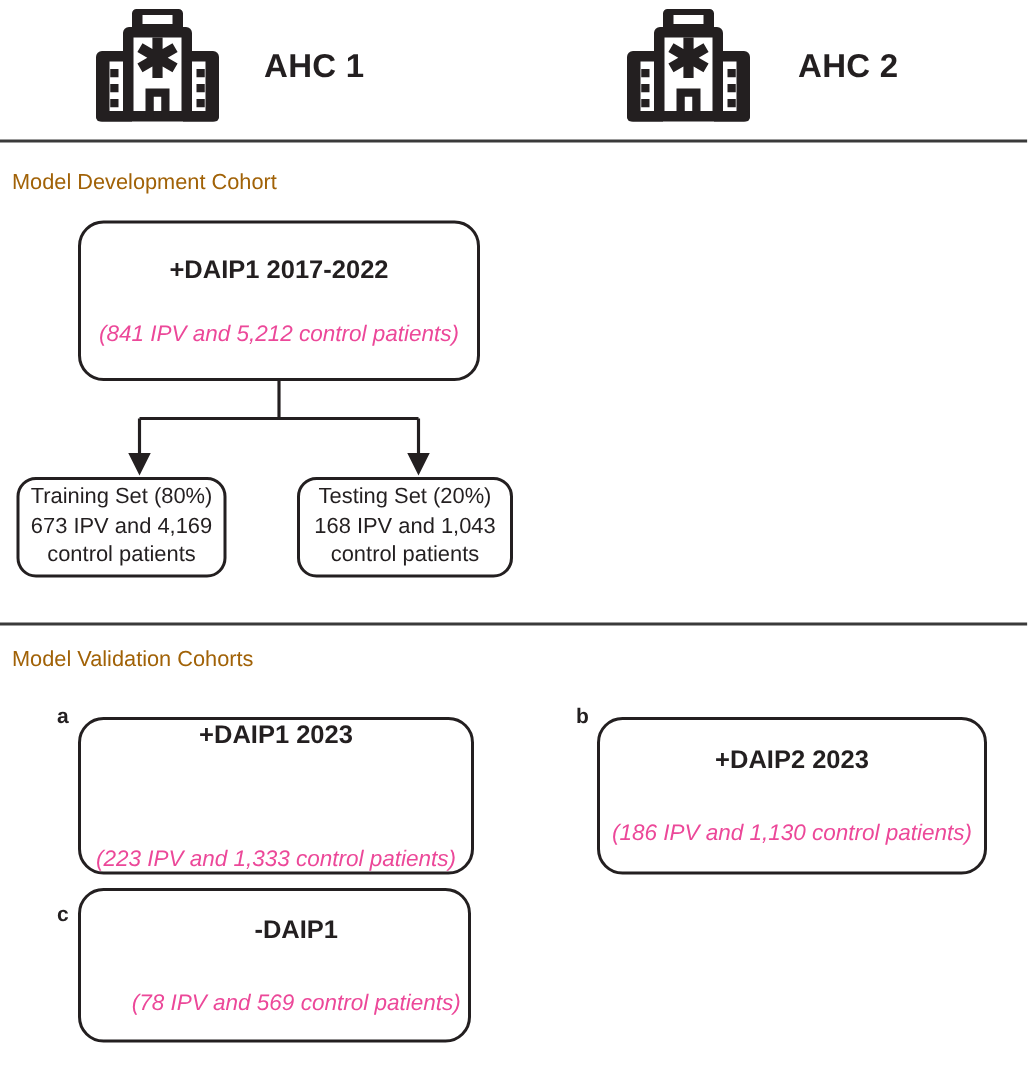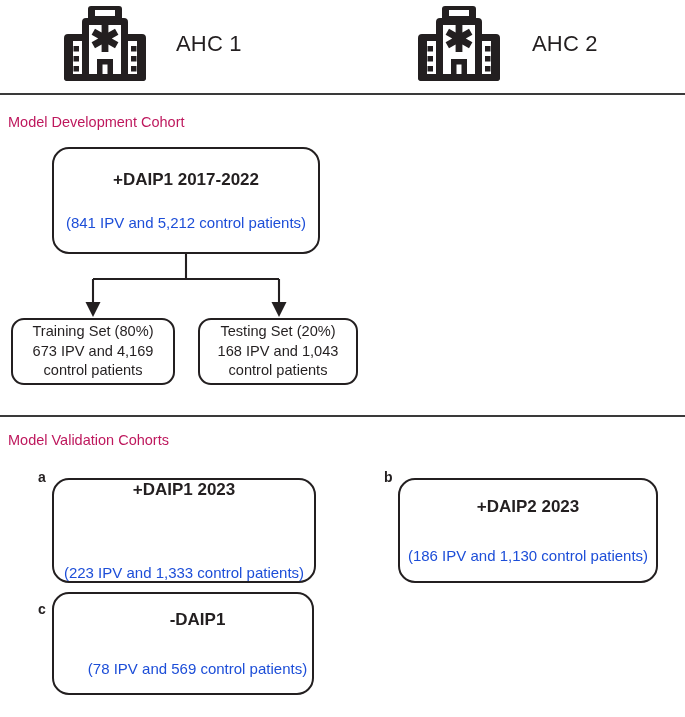--- a/index.html
+++ b/index.html
@@ -22,41 +22,41 @@
 
   
   .hospital-icon {
     position: absolute;
     width: 82px;
     height: 78px;
   }
   .ahc-label {
     position: absolute;
     font-size: 22px;
-    font-weight: normal;
+    font-weight: bold;
     letter-spacing: 0.2px;
     color: #231f20;
     white-space: nowrap;
   }
 
   
   .divider {
     position: absolute;
     left: 0;
     width: 685px;
     height: 0;
     border-top: 2px solid #3a3a3a;
   }
 
   
   .section-caption {
     position: absolute;
     font-size: 14.5px;
     font-weight: normal;
-    color: #be185d;
+    color: #a16207;
     white-space: nowrap;
   }
 
   
   .flowbox {
     position: absolute;
     box-sizing: border-box;
     border: 2.1px solid #231f20;
     border-radius: 17px;
     background: #ffffff;
@@ -68,22 +68,23 @@
   }
   .flowbox .title {
     font-size: 17px;
     font-weight: bold;
     color: #231f20;
     white-space: nowrap;
   }
   .flowbox .subtitle {
     font-size: 15px;
     font-weight: normal;
-    color: #1d4ed8;
-    white-space: nowrap;
+    color: #ec4899;
+    white-space: nowrap;
+    font-style: italic;
   }
   .box-main .title { margin-bottom: 24px; }
 
   
   .splitbox {
     position: absolute;
     box-sizing: border-box;
     border: 2.1px solid #231f20;
     border-radius: 13px;
     background: #ffffff;
@@ -192,27 +193,27 @@
     <g stroke="#231f20" stroke-width="2.1" fill="none">
       <line x1="186" y1="254" x2="186" y2="279"></line>
       <line x1="93" y1="279" x2="279" y2="279"></line>
       <line x1="93" y1="279" x2="93" y2="303"></line>
       <line x1="279" y1="279" x2="279" y2="303"></line>
     </g>
     <polygon points="93,317 85.5,302 100.5,302" fill="#231f20"></polygon>
     <polygon points="279,317 271.5,302 286.5,302" fill="#231f20"></polygon>
   </svg>
 
-  <div class="splitbox" style="left:11px; top:318px; width:164px; height:67px;">
+  <div class="splitbox" style="left:11px; top:318px; width:140px; height:67px;">
     <span>Training Set (80%)</span>
     <span>673 IPV and 4,169</span>
     <span>control patients</span>
   </div>
 
-  <div class="splitbox" style="left:198px; top:318px; width:160px; height:67px;">
+  <div class="splitbox" style="left:198px; top:318px; width:144px; height:67px;">
     <span>Testing Set (20%)</span>
     <span>168 IPV and 1,043</span>
     <span>control patients</span>
   </div>
 
   <div class="divider" style="top:415px;"></div>
 
   <div class="section-caption" style="left:8px; top:432px;">Model Validation Cohorts</div>
 
   <div class="panel-letter" style="left:38px; top:469px;">a</div>

